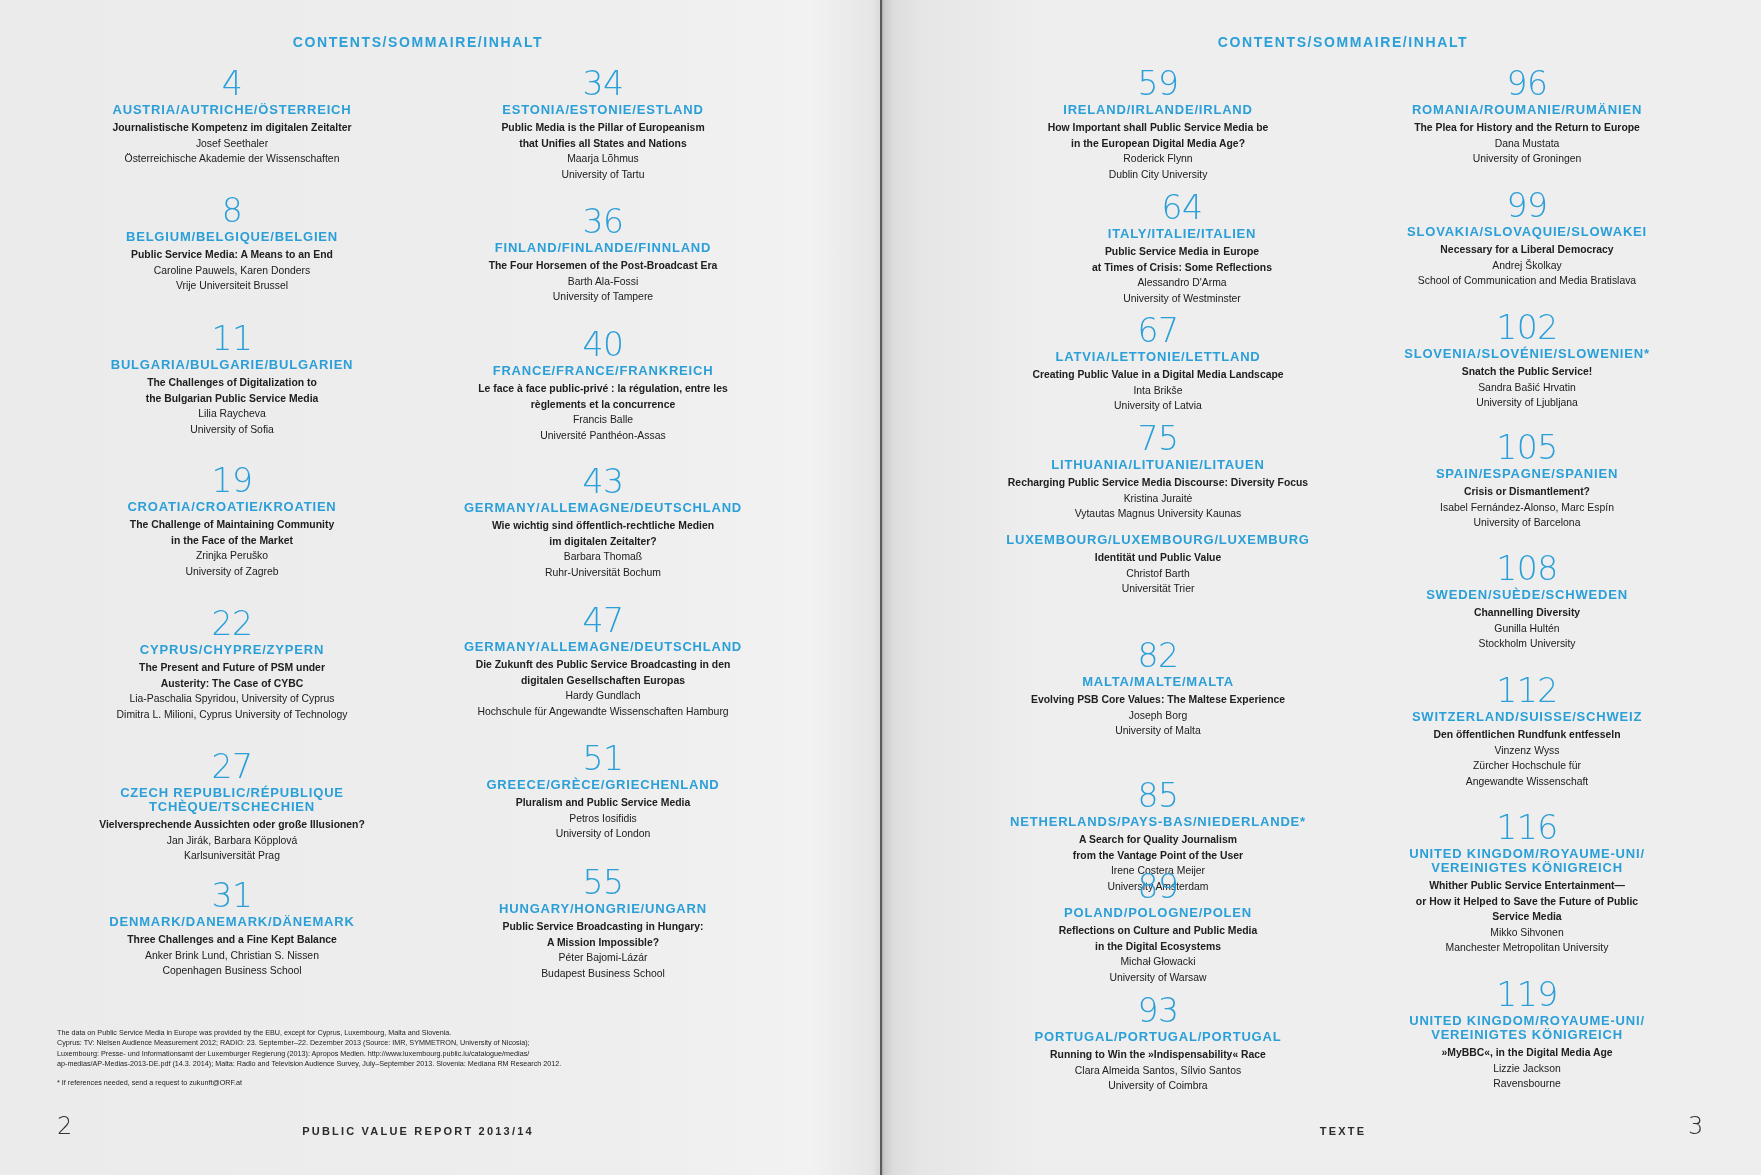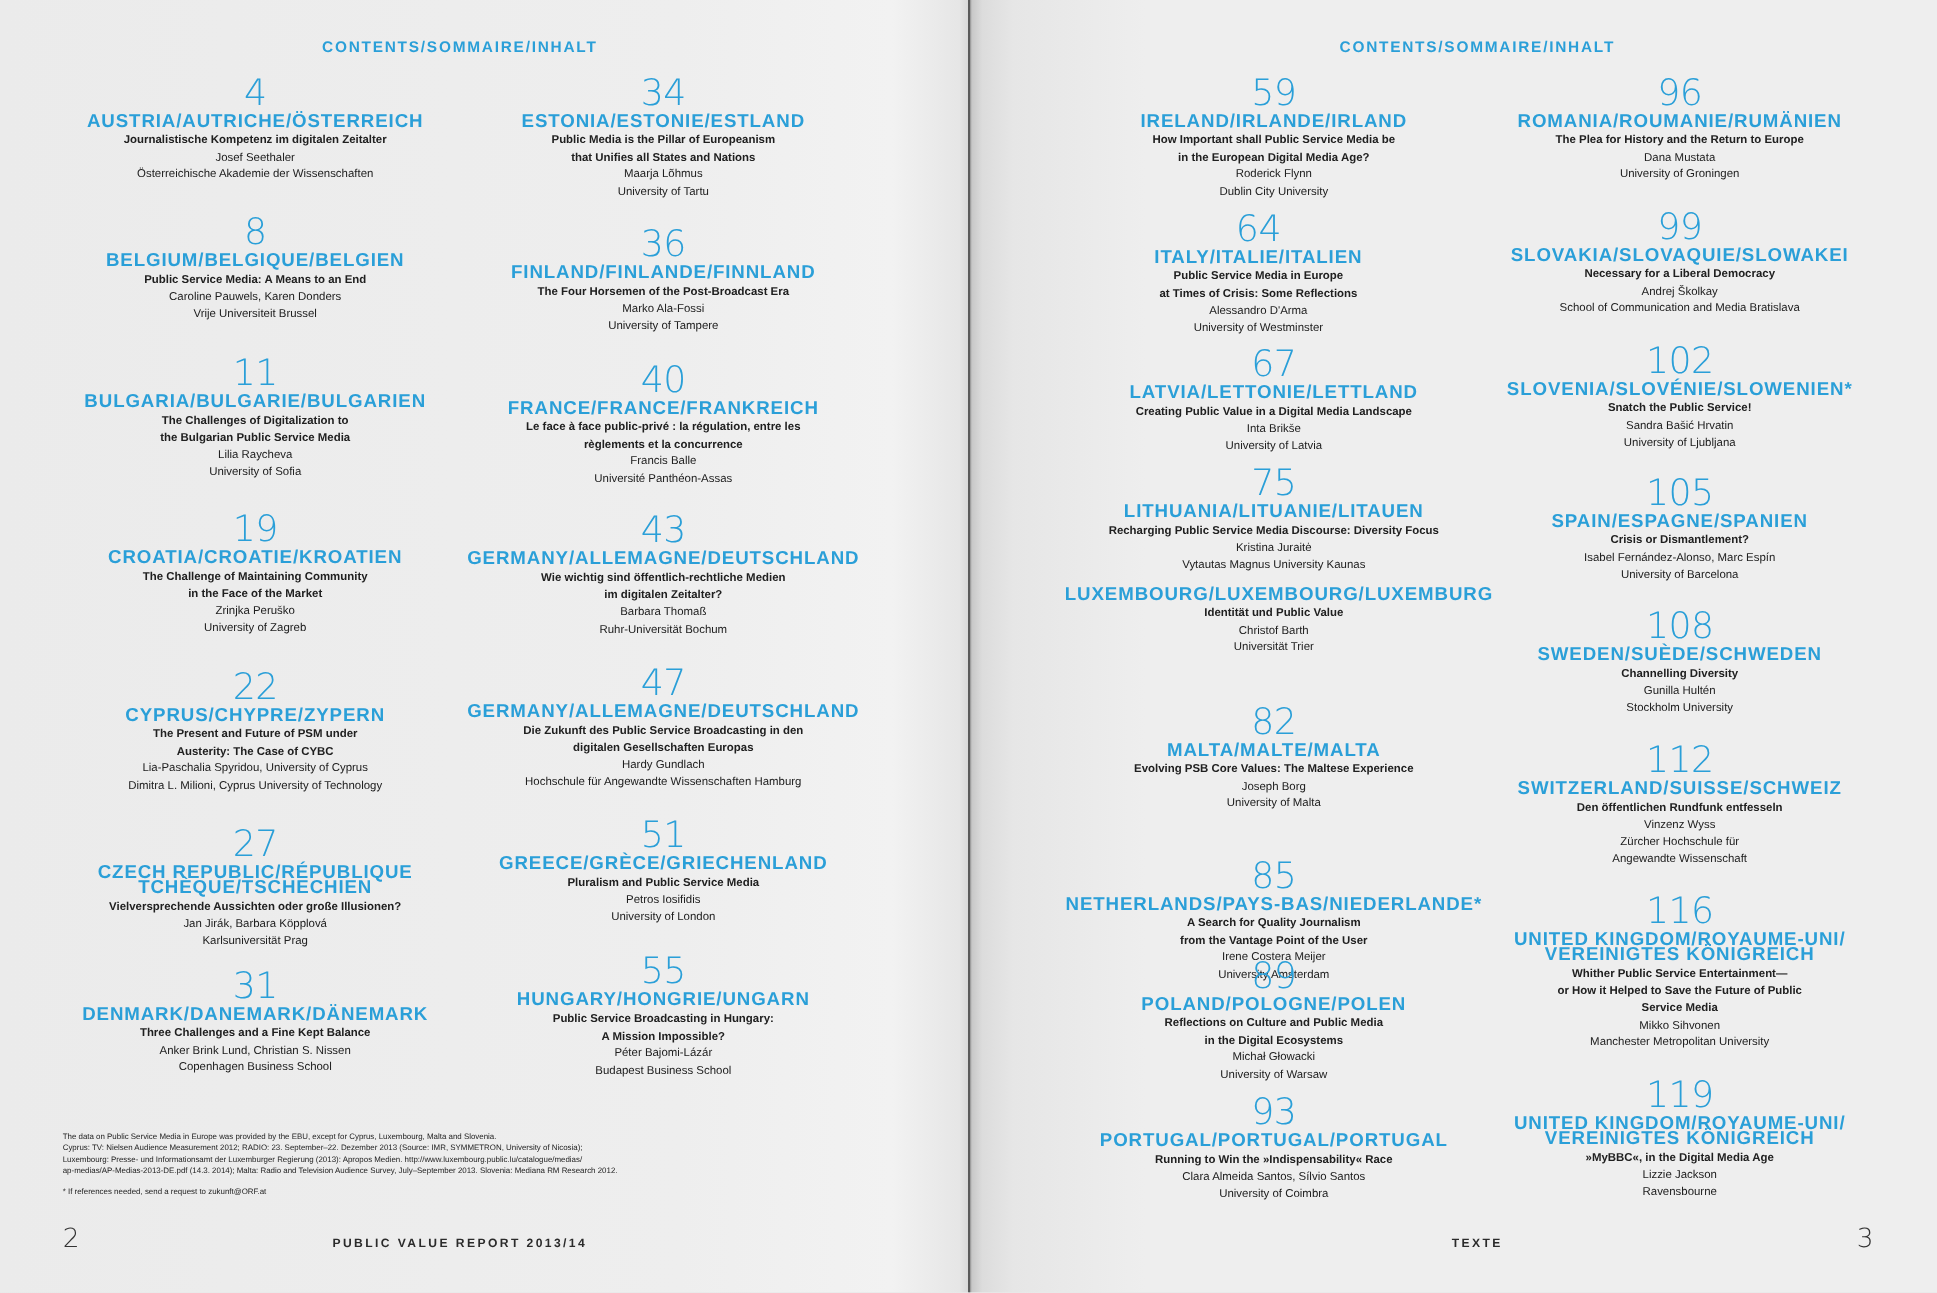--- a/index.html
+++ b/index.html
@@ -29,21 +29,21 @@
   }
   .entry {
     position:absolute; transform:translateX(-50%);
     text-align:center; width:380px;
   }
   .num {
     color:#2a9fd8; font-size:33px; font-weight:normal; line-height:34px; letter-spacing:-0.5px;
     font-family:"DejaVu Sans", sans-serif; font-weight:200;
   }
   .country {
-    color:#2a9fd8; font-weight:bold; font-size:17px; letter-spacing:0.8px; line-height:14px; margin-top:2px;
+    color:#2a9fd8; font-weight:bold; font-size:13px; letter-spacing:0.8px; line-height:14px; margin-top:2px;
   }
   .line {
     font-size:10.4px; line-height:15.5px; color:#202020; white-space:nowrap;
   }
   .line.title { font-weight:bold; }
   .footnote {
     position:absolute; left:57px; top:1028px; width:700px;
     font-size:7.2px; line-height:10.4px; color:#222;
   }
   .footnote p { margin:0; white-space:nowrap; }
@@ -133,21 +133,21 @@
       <div class="line title">Public Media is the Pillar of Europeanism</div>
       <div class="line title">that Unifies all States and Nations</div>
       <div class="line">Maarja Lõhmus</div>
       <div class="line">University of Tartu</div>
     </div>
     <div class="entry" style="left: 603px; top: 205px;">
       <div class="num">36</div>
       <div class="country">FINLAND/FINLANDE/FINNLAND</div>
       <div style="height: 3px;"></div>
       <div class="line title">The Four Horsemen of the Post-Broadcast Era</div>
-      <div class="line">Marko Ala-Fossi</div>
+      <div class="line">Barth Ala-Fossi</div>
       <div class="line">University of Tampere</div>
     </div>
     <div class="entry" style="left: 603px; top: 328px;">
       <div class="num">40</div>
       <div class="country">FRANCE/FRANCE/FRANKREICH</div>
       <div style="height: 3px;"></div>
       <div class="line title">Le face à face public-privé : la régulation, entre les</div>
       <div class="line title">règlements et la concurrence</div>
       <div class="line">Francis Balle</div>
       <div class="line">Université Panthéon-Assas</div>
@@ -189,21 +189,21 @@
     </div>
     <div class="entry" style="left: 1158px; top: 67px;">
       <div class="num">59</div>
       <div class="country">IRELAND/IRLANDE/IRLAND</div>
       <div style="height: 3px;"></div>
       <div class="line title">How Important shall Public Service Media be</div>
       <div class="line title">in the European Digital Media Age?</div>
       <div class="line">Roderick Flynn</div>
       <div class="line">Dublin City University</div>
     </div>
-    <div class="entry" style="left: 1144px; top: 191px;">
+    <div class="entry" style="left: 1182px; top: 191px;">
       <div class="num">64</div>
       <div class="country">ITALY/ITALIE/ITALIEN</div>
       <div style="height: 3px;"></div>
       <div class="line title">Public Service Media in Europe</div>
       <div class="line title">at Times of Crisis: Some Reflections</div>
       <div class="line">Alessandro D'Arma</div>
       <div class="line">University of Westminster</div>
     </div>
     <div class="entry" style="left: 1158px; top: 314px;">
       <div class="num">67</div>

